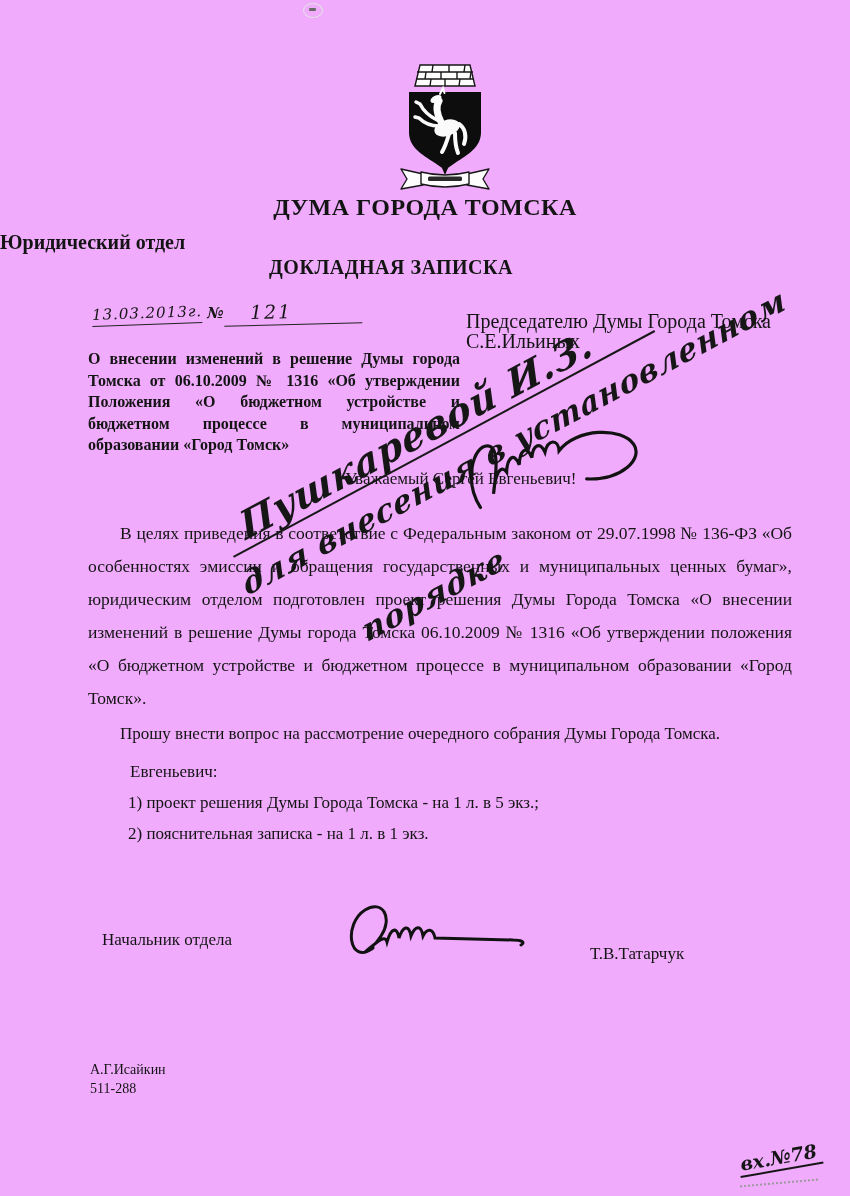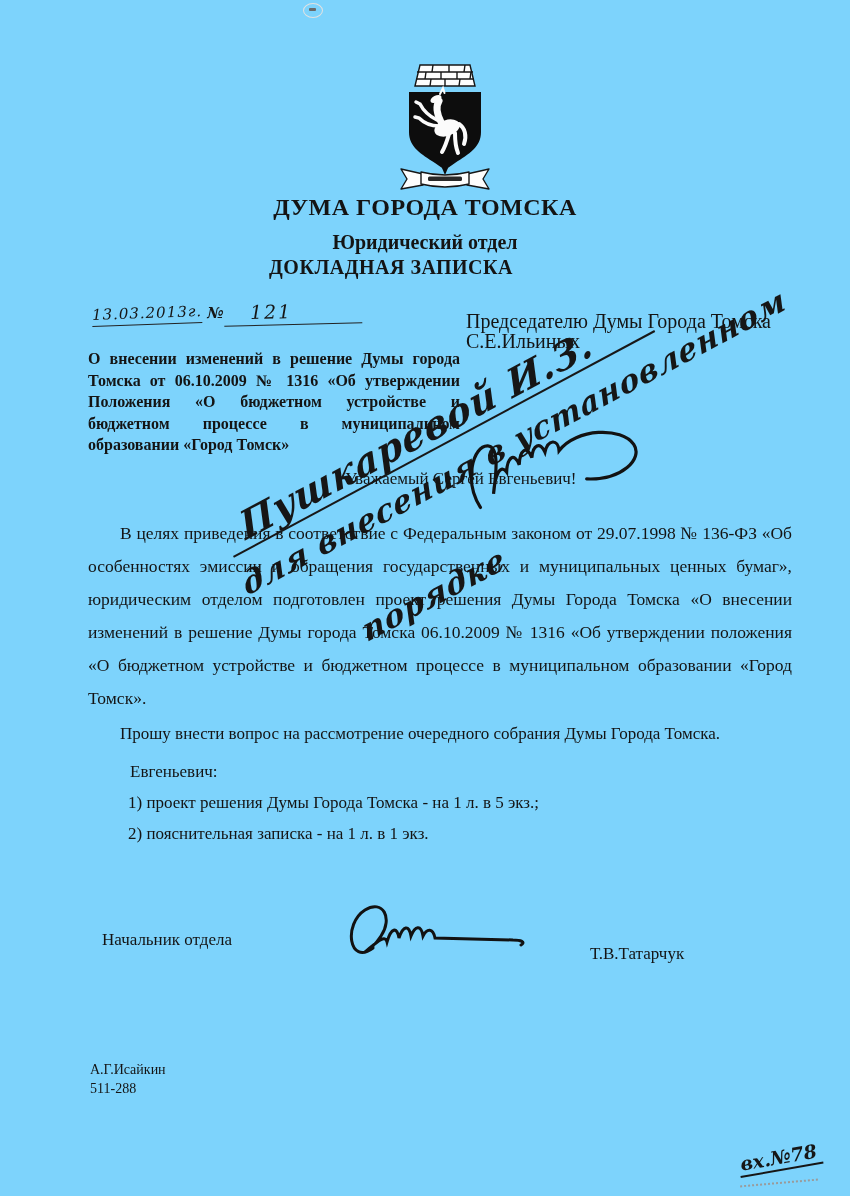--- a/index.html
+++ b/index.html
@@ -1,29 +1,29 @@
 <!DOCTYPE html>
 <html><head>
 <meta charset="utf-8">
 <style>
   html,body { margin:0; padding:0; background:#ffffff; }
   .page {
-    position:relative; width:850px; height:1196px; background:#7dd3fc;
+    position:relative; width:850px; height:1196px; background:#f0abfc;
     font-family:"Liberation Serif", serif; color:#141414; overflow:hidden;
   }
   .abs { position:absolute; }
 
   
   .top-mark { left:303px; top:3px; width:18px; height:13px; border:1px solid #e2e2e2; border-radius:50%; }
   .top-mark::after { content:""; position:absolute; left:5px; top:4px; width:7px; height:3px; background:#6a6a6a; border-radius:1px; }
 
   
   .emblem { left:387px; top:62px; }
   .h-org   { left:0; top:194px; width:850px; text-align:center; font-size:24px; font-weight:bold; letter-spacing:0.5px; }
-  .h-dept  { left:0; top:231px; width:850px; text-align:center; font-size:20px; font-weight:bold; }
+  .h-dept  { left:0; top:231px; width:850px; text-align:left; font-size:20px; font-weight:bold; }
   .h-type  { left:0; top:256px; width:782px; text-align:center; font-size:20px; font-weight:bold; letter-spacing:0.5px; }
 
   
   .hw { font-family:"DejaVu Serif", serif; font-style:italic; color:#161616; }
 
   
   .regline { left:92px; top:300px; width:320px; white-space:nowrap; }
   .reg-date { display:inline-block; font-size:15px; letter-spacing:1px; border-bottom:1.5px solid #222; padding-bottom:2px; transform:rotate(-2deg); }
   .reg-no   { font-size:15px; margin-left:5px; font-weight:bold; }
   .reg-num  { display:inline-block; font-size:19px; border-bottom:1.5px solid #222; min-width:112px; padding:0 0 2px 26px; transform:rotate(-1.5deg); letter-spacing:2px; }

